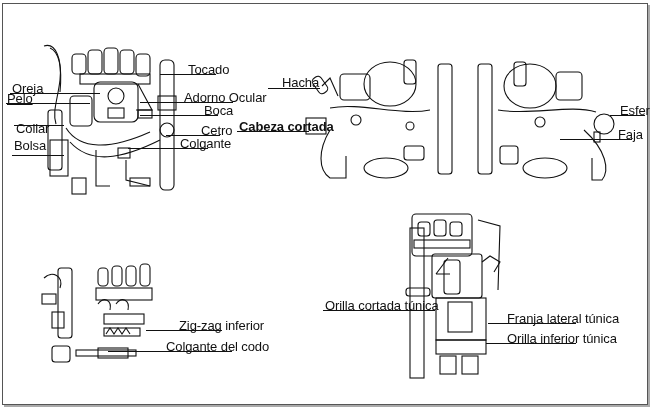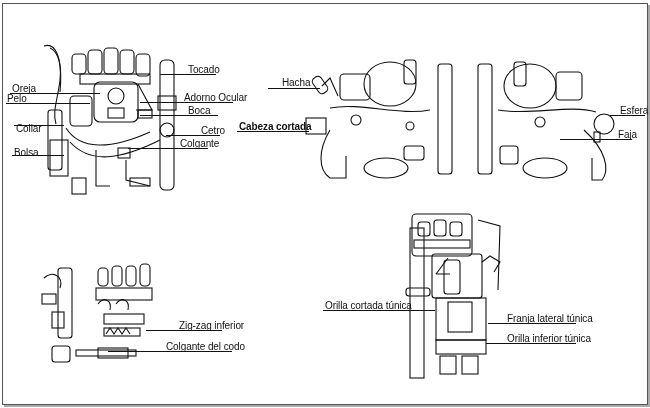--- a/index.html
+++ b/index.html
@@ -1,19 +1,19 @@
 <!DOCTYPE html>
 <html><head>
 <meta charset="utf-8">
 <style>
   html,body{margin:0;padding:0;background:#fff;}
   body{width:650px;height:408px;position:relative;overflow:hidden;font-family:"Liberation Sans",sans-serif;}
   .frame{position:absolute;left:2px;top:3px;width:644px;height:400px;border:1px solid #555;box-shadow:2px 2px 0 #aaa;background:#fff;}
   svg.art{position:absolute;left:0;top:0;}
-  .lbl{position:absolute;font-size:10px;color:#111;white-space:nowrap;line-height:9px;letter-spacing:-0.1px;}
+  .lbl{position:absolute;font-size:13px;color:#111;white-space:nowrap;line-height:9px;letter-spacing:-0.1px;}
   .ln{position:absolute;height:0;border-top:1px solid #111;}
 </style>
 </head>
 <body>
 
 <div class="frame"></div>
 
 <svg class="art" width="650" height="408" viewBox="0 0 650 408" fill="none" stroke="#111" stroke-width="1.1">
 
   <g>
@@ -118,33 +118,33 @@
 
 <span class="lbl" style="left:12px;top:84px;">Oreja</span>
 <div class="ln" style="left:10px;top:93px;width:90px;"></div>
 
 <span class="lbl" style="left:7px;top:94px;text-decoration:underline;">Pelo</span>
 <div class="ln" style="left:6px;top:103px;width:84px;"></div>
 
 <span class="lbl" style="left:184px;top:93px;">Adorno Ocular</span>
 <div class="ln" style="left:140px;top:102px;width:93px;"></div>
 
-<span class="lbl" style="left:188px;top:106px;">Boca</span>
+<span class="lbl" style="left:204px;top:106px;">Boca</span>
 <div class="ln" style="left:140px;top:115px;width:78px;"></div>
 
 <span class="lbl" style="left:16px;top:124px;">Collar</span>
 <div class="ln" style="left:14px;top:125px;width:50px;"></div>
 
 <span class="lbl" style="left:201px;top:126px;">Cetro</span>
 <div class="ln" style="left:166px;top:135px;width:54px;"></div>
 
 <span class="lbl" style="left:180px;top:139px;">Colgante</span>
 <div class="ln" style="left:128px;top:148px;width:80px;"></div>
 
-<span class="lbl" style="left:14px;top:148px;">Bolsa</span>
+<span class="lbl" style="left:14px;top:141px;">Bolsa</span>
 <div class="ln" style="left:12px;top:155px;width:52px;"></div>
 
 <span class="lbl" style="left:270px;top:78px;margin-left:12px;">Hacha</span>
 <div class="ln" style="left:268px;top:88px;width:52px;"></div>
 
 <span class="lbl" style="left:239px;top:122px;font-weight:bold;">Cabeza cortada</span>
 <div class="ln" style="left:237px;top:131px;width:72px;"></div>
 
 <span class="lbl" style="left:620px;top:106px;">Esfera</span>
 <div class="ln" style="left:610px;top:115px;width:35px;"></div>

